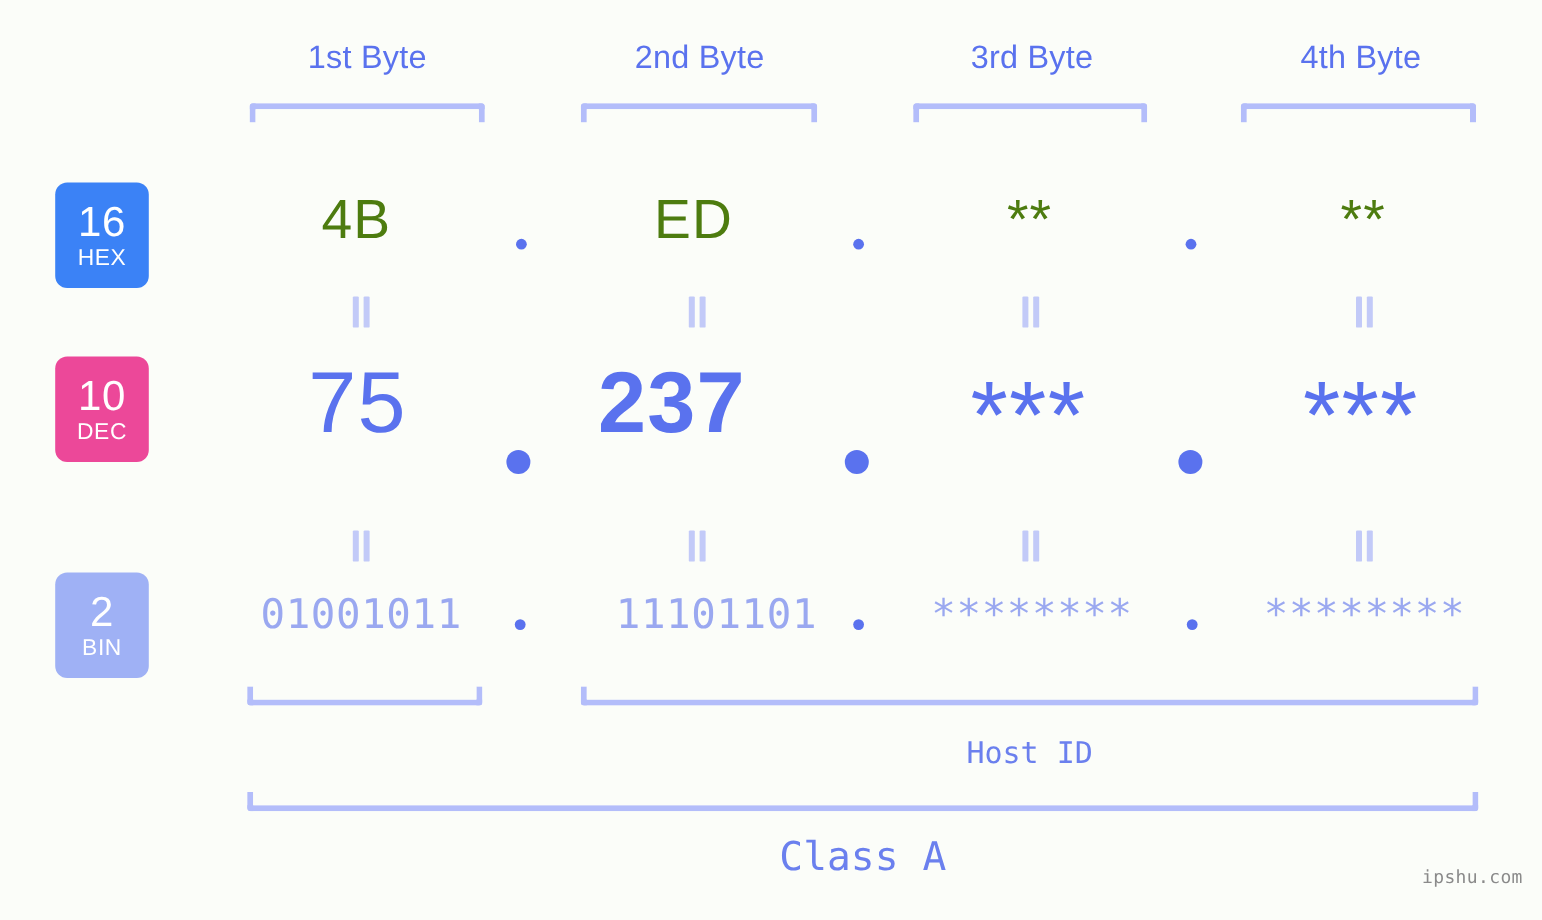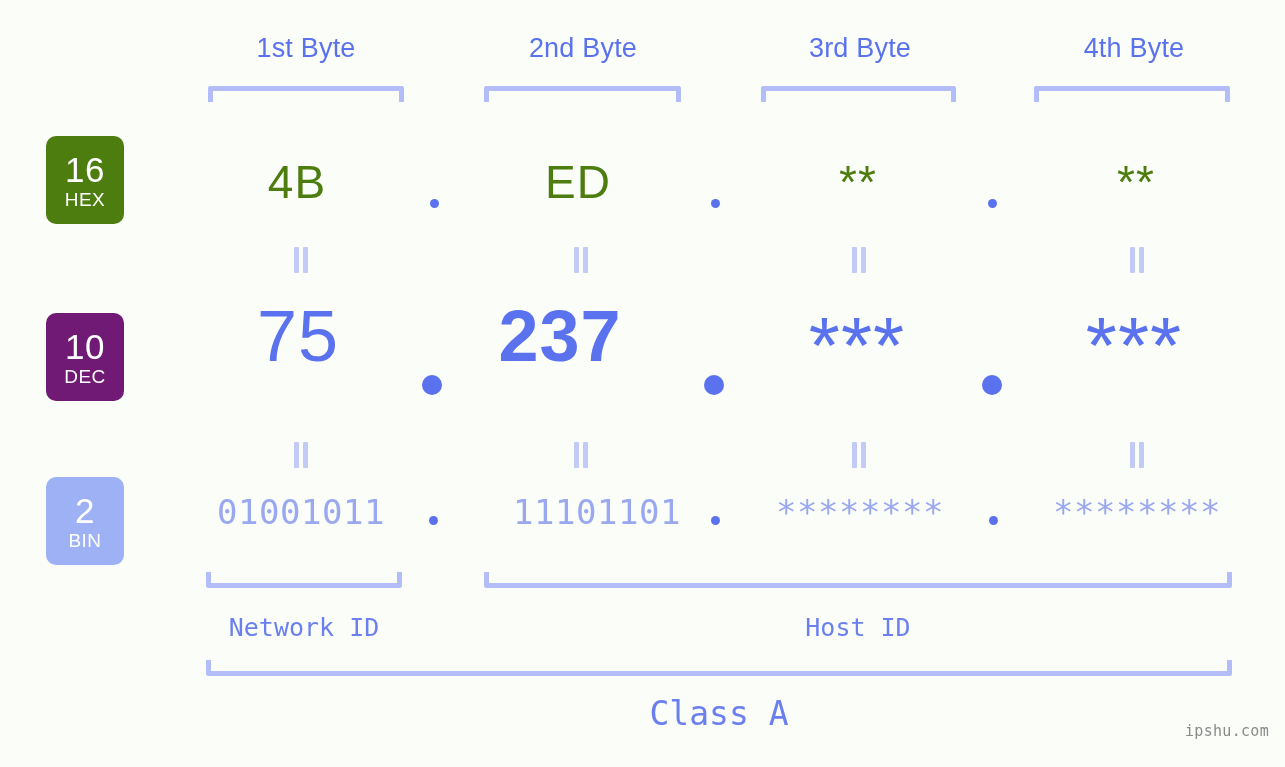--- a/index.html
+++ b/index.html
@@ -72,22 +72,22 @@
     font-size: 35px;
     font-weight: 400;
     letter-spacing: 0.5px;
   }
   .badge .nm {
     font-size: 19px;
     font-weight: 400;
     margin-top: 3px;
     letter-spacing: 0.5px;
   }
-  .badge-hex { top: 136px; background: #4d7c0f; }
-  .badge-dec { top: 313px; background: #701a75; }
+  .badge-hex { top: 152px; background: #3b82f6; }
+  .badge-dec { top: 297px; background: #ec4899; }
   .badge-bin { top: 477px; background: #9fb1f5; }
 
   
   .cell {
     position: absolute;
     width: 200px;
     text-align: center;
     white-space: nowrap;
   }
   .row-hex .cell {
@@ -247,21 +247,20 @@
     <div class="cell" style="left:760px;">********</div>
     <div class="cell" style="left:1037px;">********</div>
     <div class="dot dot-sm" style="left:429px; top:516px;"></div>
     <div class="dot dot-sm" style="left:711px; top:516px;"></div>
     <div class="dot dot-sm" style="left:989px; top:516px;"></div>
   </div>
 
   <div class="bracket-bottom" style="left:206px; top:572px; width:196px;"></div>
   <div class="bracket-bottom" style="left:484px; top:572px; width:748px;"></div>
 
-  <div class="region-label region-netid" style="left:206px; top:613px; width:196px;">Network ID</div>
   <div class="region-label region-hostid" style="left:484px; top:613px; width:748px;text-align:center;">Host ID</div>
 
   <div class="bracket-bottom" style="left:206px; top:660px; width:1026px;"></div>
   <div class="region-label region-class" style="left:206px; top:694px; width:1026px;">Class A</div>
 
   <div class="watermark">ipshu.com</div>
 
 </div>
 
 </body></html>

